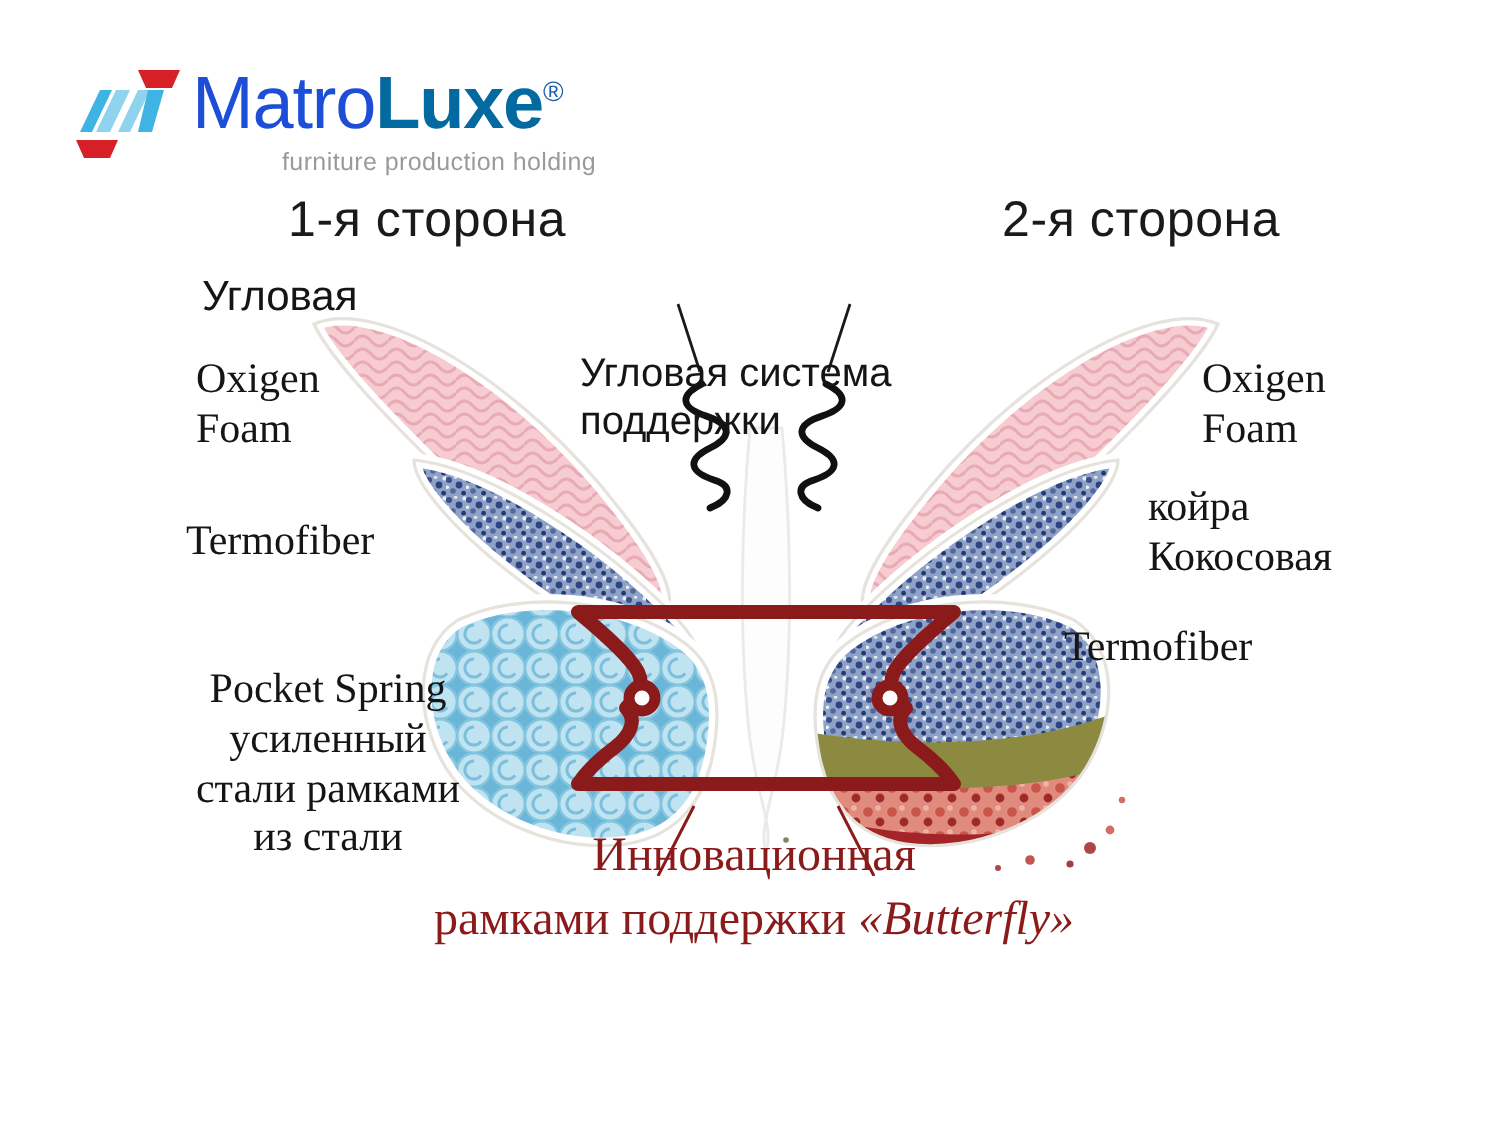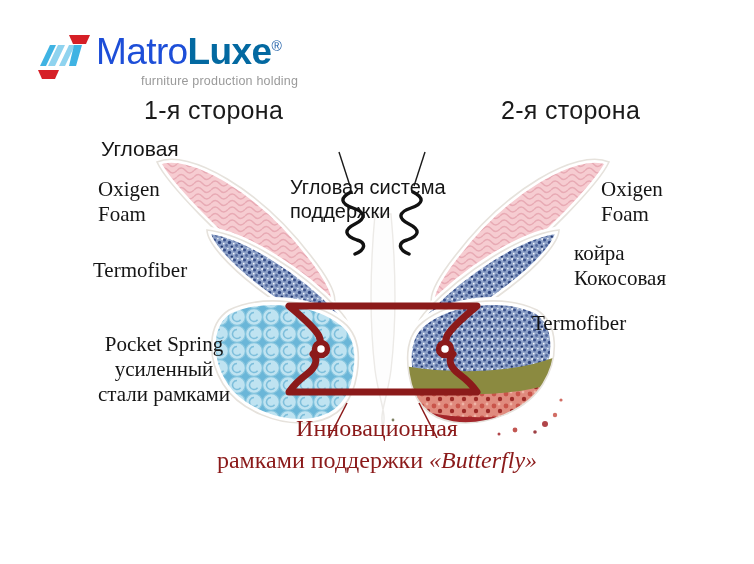--- a/index.html
+++ b/index.html
@@ -241,20 +241,21 @@
     <div>Oxigen</div>
     <div>Foam</div>
   </div>
 
   <div class="lbl l-tfl">Termofiber</div>
 
   <div class="lbl l-pocket">
     <div>Pocket  Spring</div>
     <div>усиленный</div>
     <div>стали  рамками</div>
+    <div>из  стали</div>
   </div>
 
   <div class="lbl l-corner">
     <div>Угловая  система</div>
     <div>поддержки</div>
   </div>
 
   <div class="lbl l-oxr">
     <div>Oxigen</div>
     <div>Foam</div>

